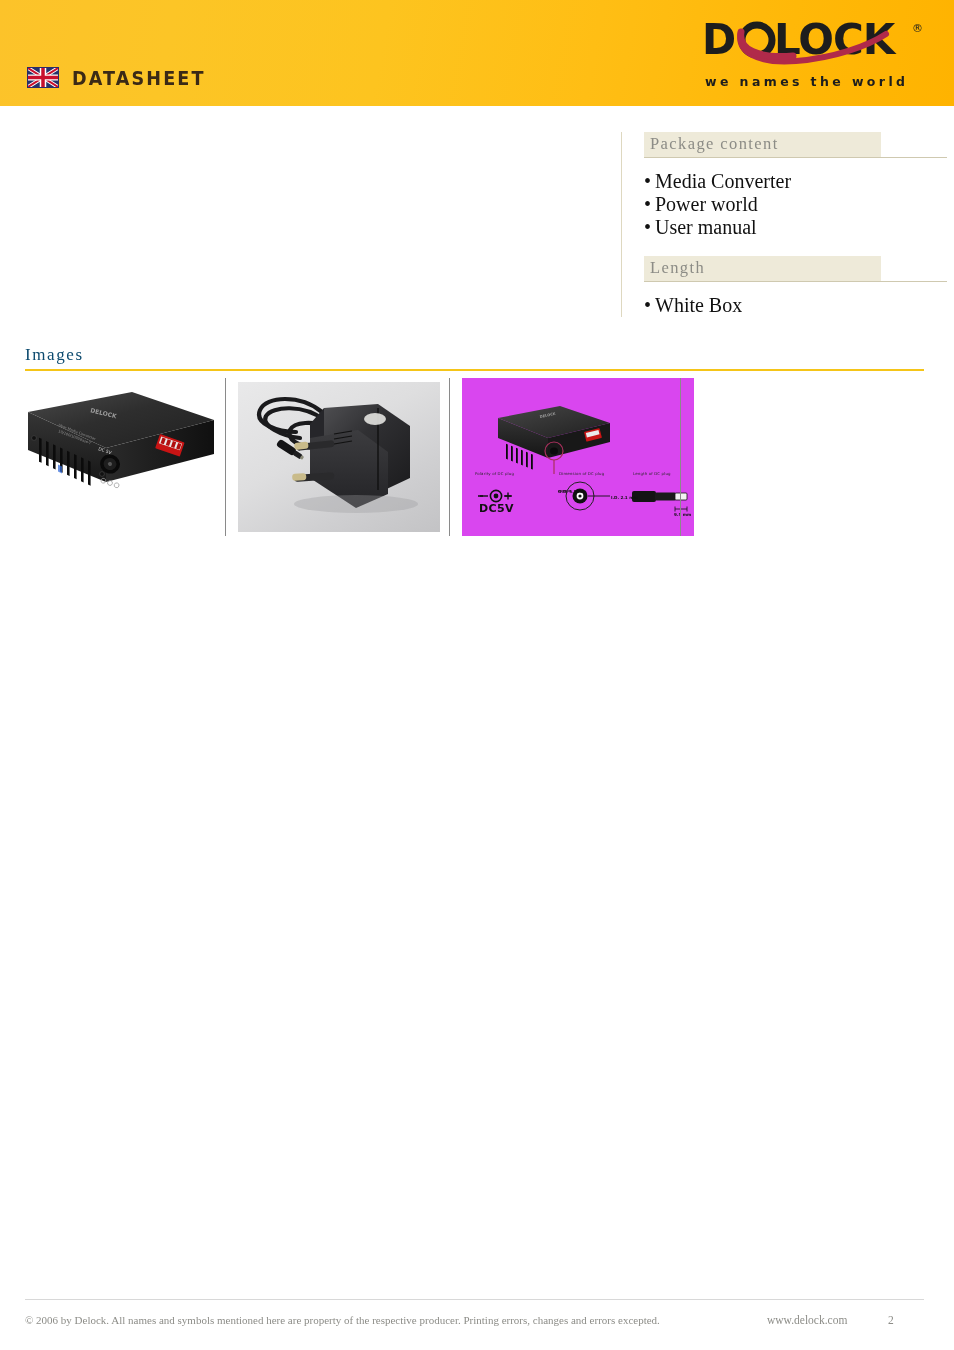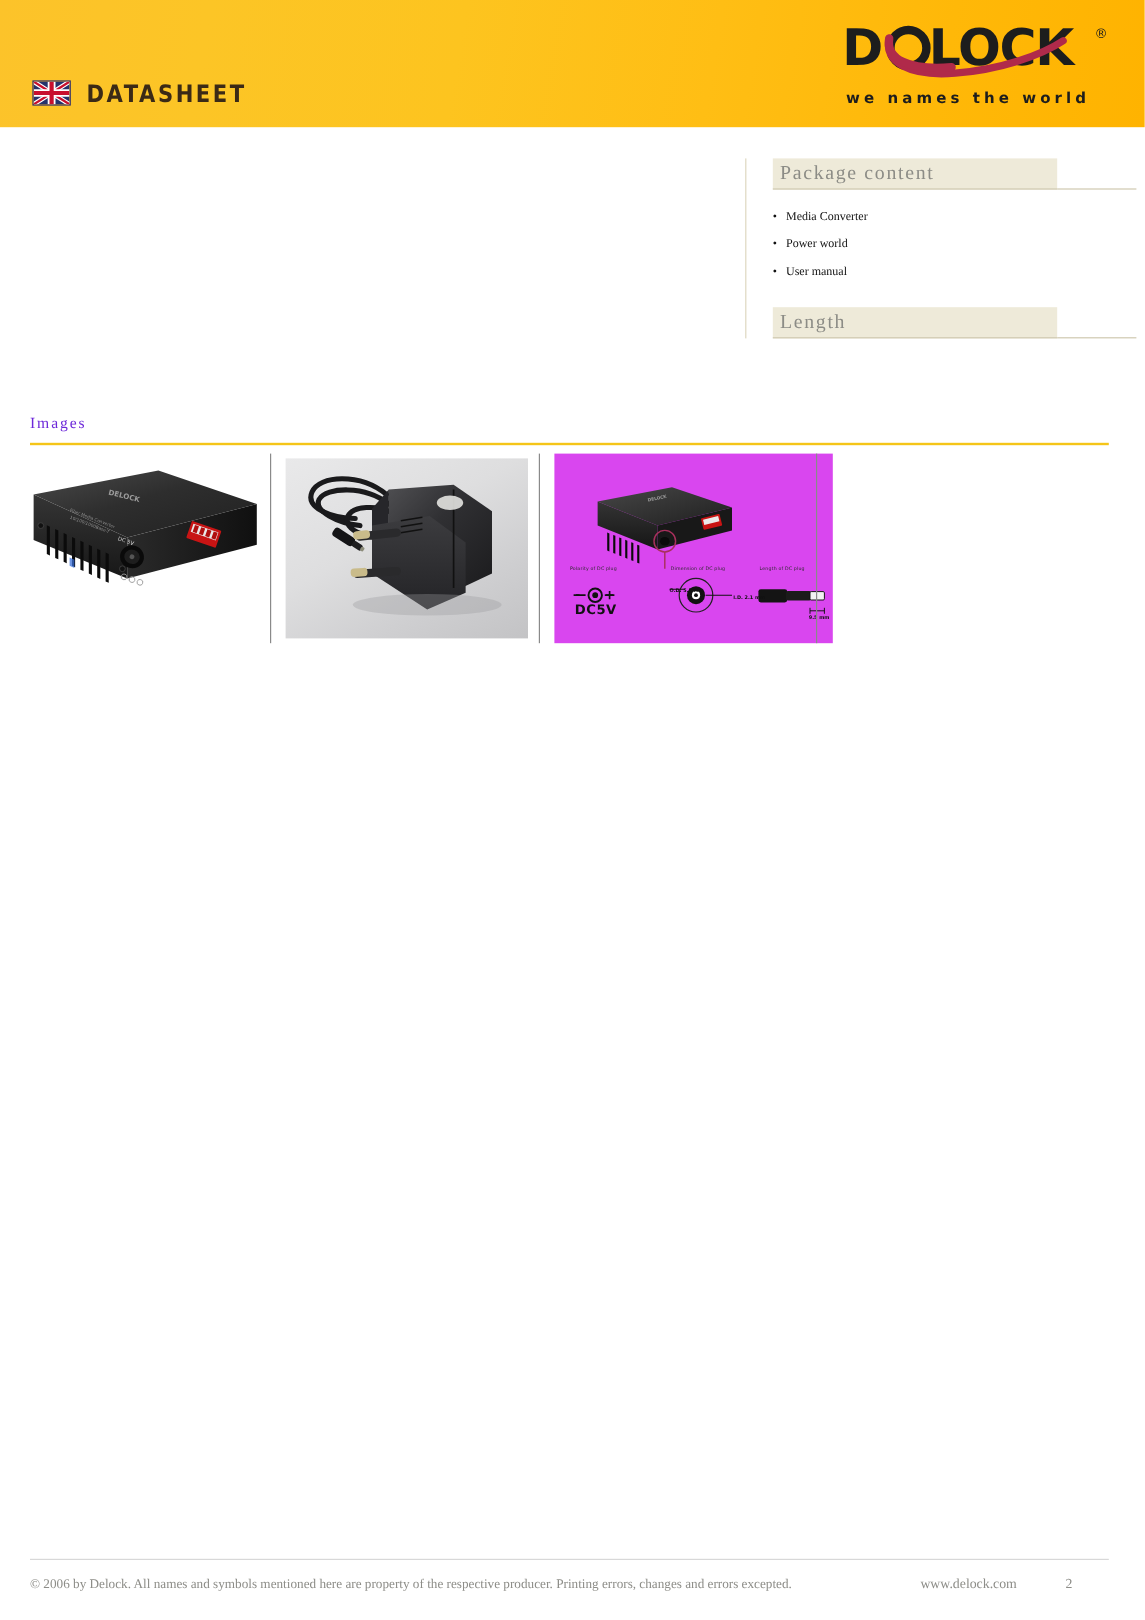--- a/index.html
+++ b/index.html
@@ -70,39 +70,39 @@
   }
   .sec-head span {
     position: absolute; left: 6px; top: 2px;
     font-size: 16.5px; color: #8c8c86;
     letter-spacing: 1.4px;
     font-family: "Liberation Serif", serif;
   }
   .bullet-list { margin-top: 12px; }
   .bullet-list li {
     list-style: none;
-    font-size: 10px; color: #111;
+    font-size: 20px; color: #111;
     line-height: 22.8px;
     white-space: nowrap;
   }
   .bullet-list li::before {
     content: "\2022";
     display: inline-block;
     width: 11px;
     color: #111;
   }
   .panel-gap { height: 18px; }
 
   
   .images-head {
     position: absolute; left: 25px; top: 345px;
     width: 899px;
   }
   .images-head .ih-label {
-    font-size: 13px; color: #6d28d9;
+    font-size: 17px; color: #0c4a6e;
     letter-spacing: 1.6px;
     font-family: "Liberation Serif", serif;
     display: block;
     padding-bottom: 4px;
   }
   .images-rule {
     position: absolute; left: 25px; top: 369px;
     width: 899px; height: 2px;
     background: #f5c518;
   }
@@ -224,20 +224,23 @@
       <li>Media Converter</li>
       <li>Power world</li>
       <li>User manual</li>
     </ul>
 
     <div class="panel-gap"></div>
 
     <div class="sec-head">
       <span>Length</span>
     </div>
+    <ul class="bullet-list">
+      <li>White Box</li>
+    </ul>
   </div>
 
   <div class="images-head">
     <span class="ih-label">Images</span>
   </div>
   <div class="images-rule"></div>
 
   <div class="image-strip">
 
     <div class="img-cell photo1">

